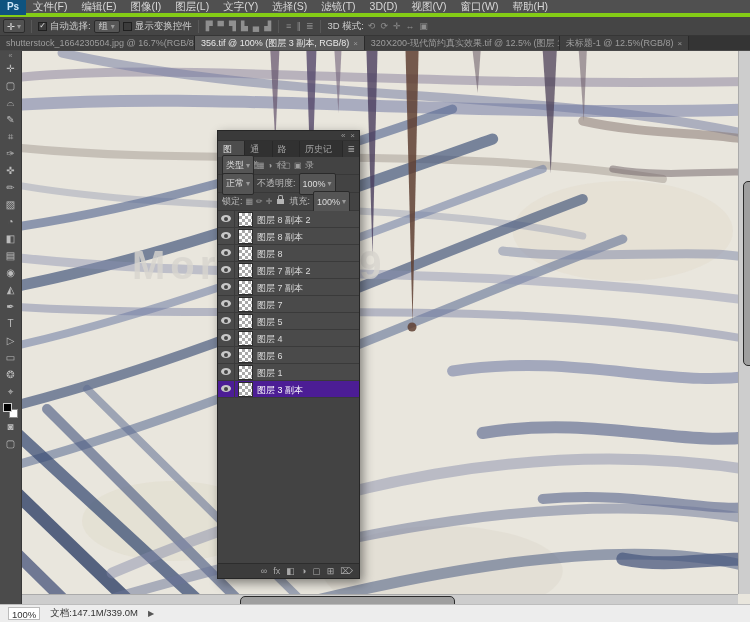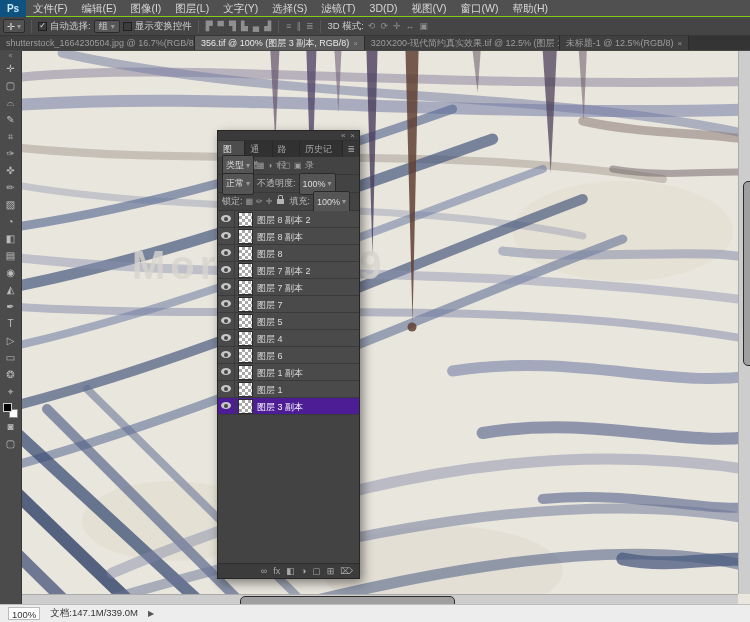--- a/index.html
+++ b/index.html
@@ -1,21 +1,21 @@
 <!DOCTYPE html>
 <html><head>
 <meta charset="utf-8">
 <style>
   * { margin:0; padding:0; box-sizing:border-box; }
   html,body { width:750px; height:622px; overflow:hidden; background:#484848;
     font-family:"Liberation Sans", sans-serif; }
   .window { position:relative; width:750px; height:622px; background:#484848; }
 
   
-  .menu-bar { height:17px; background:#505050; border-bottom:1px solid #84cc16;
+  .menu-bar { height:17px; background:#505050; border-bottom:4px solid #84cc16;
     display:flex; align-items:center; color:#d8d8d8; font-size:10.5px; }
   .ps-logo { width:26px; height:17px; background:#0e537f; color:#cfe8fa; font-weight:bold;
     font-size:10px; display:flex; align-items:center; justify-content:center; }
   .menu-item { padding:16px 7px; line-height:17px; cursor:default; }
 
   
   .options-bar { height:19px; background:#454545; border-bottom:1px solid #363636;
     display:flex; align-items:center; font-size:9.5px; color:#cfcfcf; padding-left:3px; gap:3px; }
   .tool-preset { display:inline-flex; align-items:center; gap:2px; background:#515151;
     border:1px solid #2c2c2c; border-radius:2px; padding:0 3px; height:14px; color:#ddd; }
@@ -364,27 +364,20 @@
                 <i class="eye"></i>
               </span>
             <span class="thumb"></span>
             <span class="layer-name">图层 6</span>
           </div>
           <div class="layer-row">
             <span class="eye-cell">
                 <i class="eye"></i>
               </span>
             <span class="thumb"></span>
-            <span class="layer-name">图层 1 副本</span>
-          </div>
-          <div class="layer-row">
-            <span class="eye-cell">
-                <i class="eye"></i>
-              </span>
-            <span class="thumb"></span>
             <span class="layer-name">图层 1</span>
           </div>
           <div class="layer-row selected">
             <span class="eye-cell">
                 <i class="eye"></i>
               </span>
             <span class="thumb"></span>
             <span class="layer-name">图层 3 副本</span>
           </div>
         </div>

